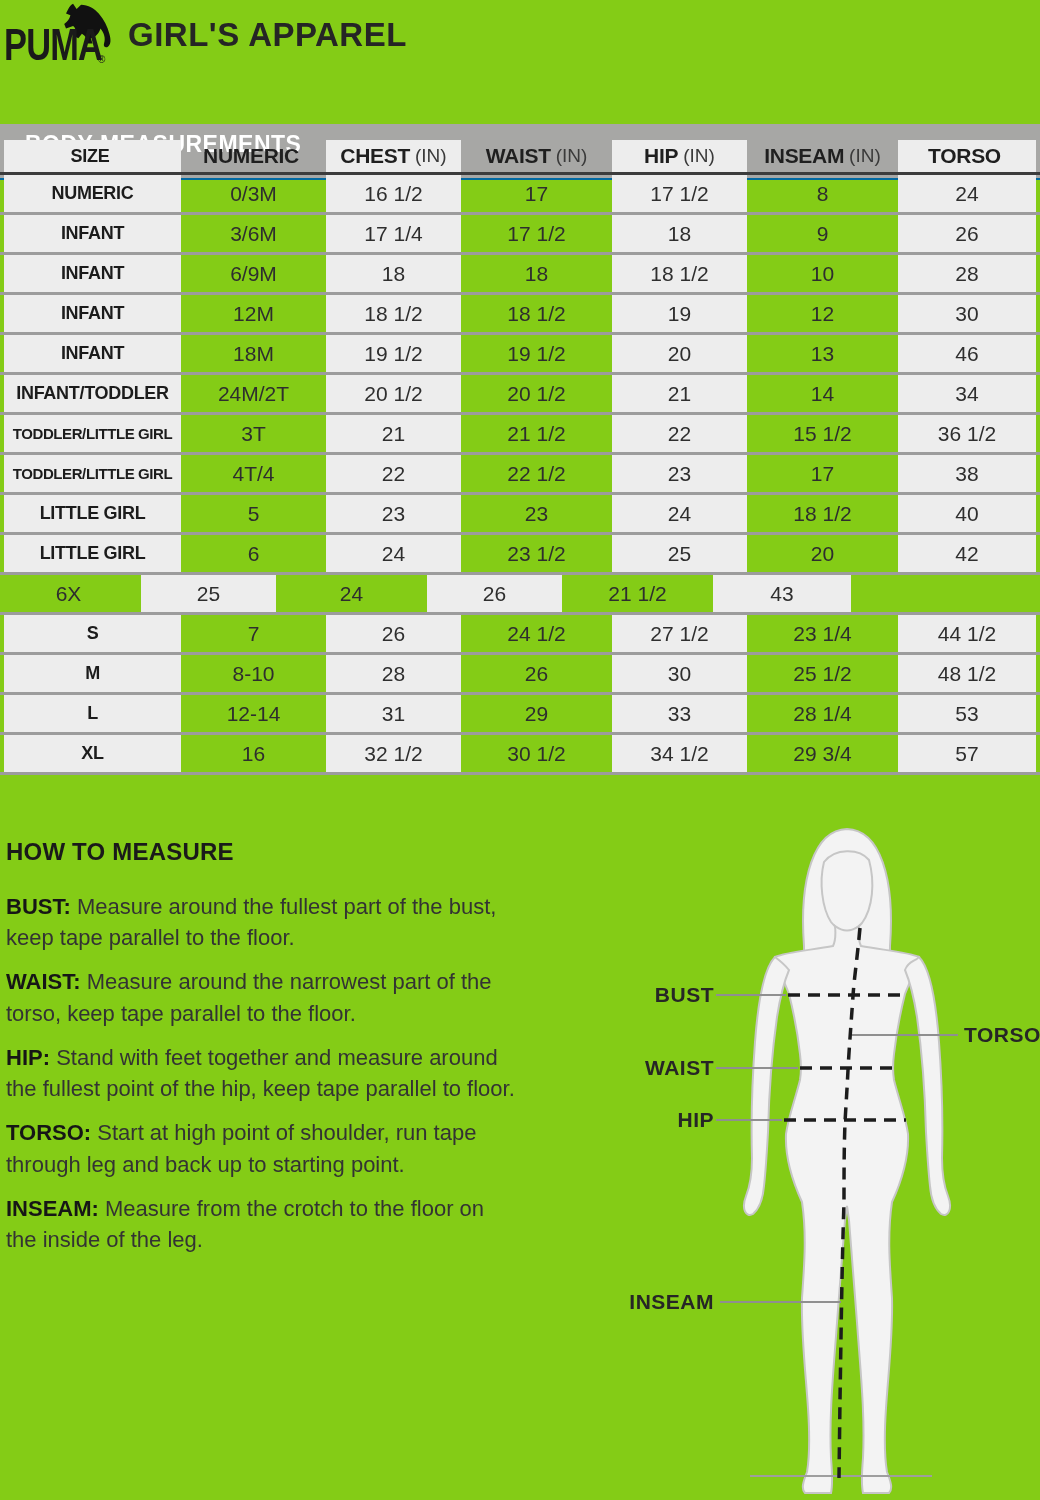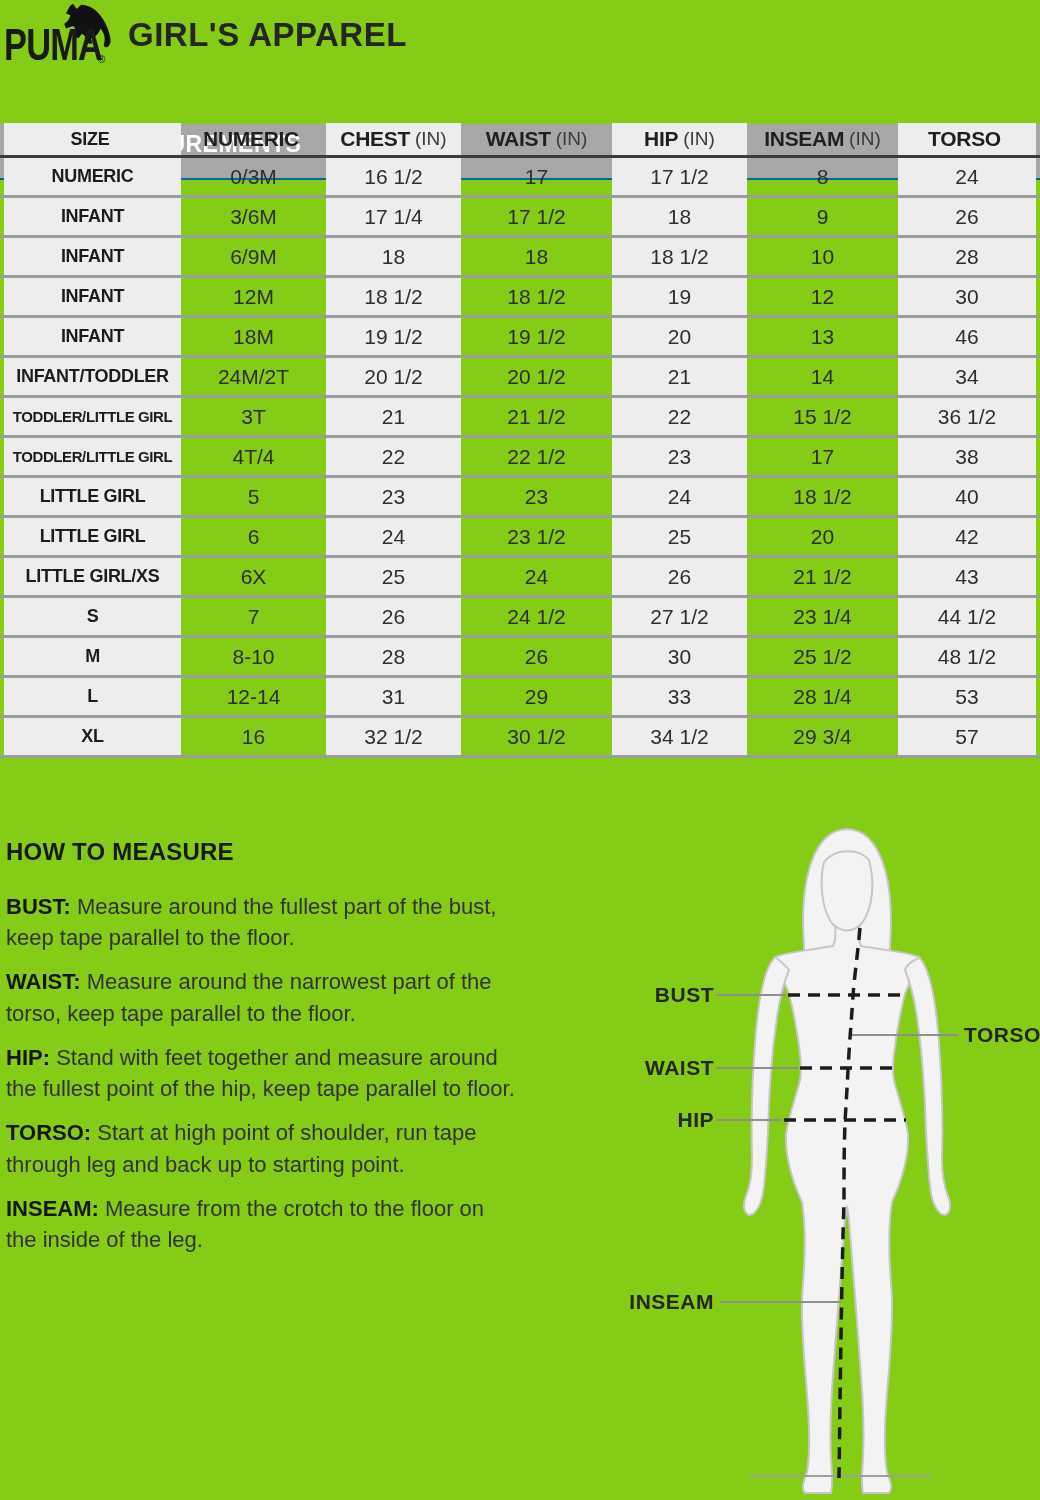--- a/index.html
+++ b/index.html
@@ -17,21 +17,21 @@
   .page-title { position:absolute; left:128px; top:16px; font-size:33px; font-weight:bold;
                 color:#252525; letter-spacing:0.5px; }
 
   
   .bar { position:absolute; top:80px; left:0; width:1040px; height:56px; background:#a7a7a5;
          border-bottom:2px solid #0369a1;margin-top:44px; }
   .bar span { display:block; line-height:41px; padding-left:25px; color:#fff;
               font-size:23px; font-weight:bold; letter-spacing:0.5px; }
 
   
-  .table { position:absolute; top:123px; left:0; width:828px; }
+  .table { position:absolute; top:140px; left:0; width:828px; }
   .t-row { display:flex; width:1040px; height:40px; border-bottom:3px solid #9c9c9c; }
   .t-row.t-head { height:35px; border-bottom:3px solid #3c3c3c; }
   .cell { display:flex; align-items:center; justify-content:center; height:100%;
           padding:0 4px; background-clip:content-box; }
   .cell.shade { background-color:#ededed; }
   .c0 { width:185px; } .c1 { width:137px; } .c2 { width:143px; } .c3 { width:143px; }
   .c4 { width:143px; } .c5 { width:143px; } .c6 { width:146px; }
   .t-head .cell span.h { font-size:21px; font-weight:bold; color:#1f1f1f; letter-spacing:-0.3px; }
   .t-head .cell span.u { font-size:19px; font-weight:normal; color:#3a3a3a; margin-left:5px; }
   .t-row .cell span { font-size:21px; color:#2e2e2e; white-space:nowrap; }
@@ -346,23 +346,20 @@
             <span>25</span>
           </div>
       <div class="cell c5">
             <span>20</span>
           </div>
       <div class="cell c6 shade">
             <span>42</span>
           </div>
     </div>
         <div class="t-row">
-      <div class="cell c0 shade">
-            <span>LITTLE GIRL/XS</span>
-          </div>
       <div class="cell c1">
             <span>6X</span>
           </div>
       <div class="cell c2 shade">
             <span>25</span>
           </div>
       <div class="cell c3">
             <span>24</span>
           </div>
       <div class="cell c4 shade">

